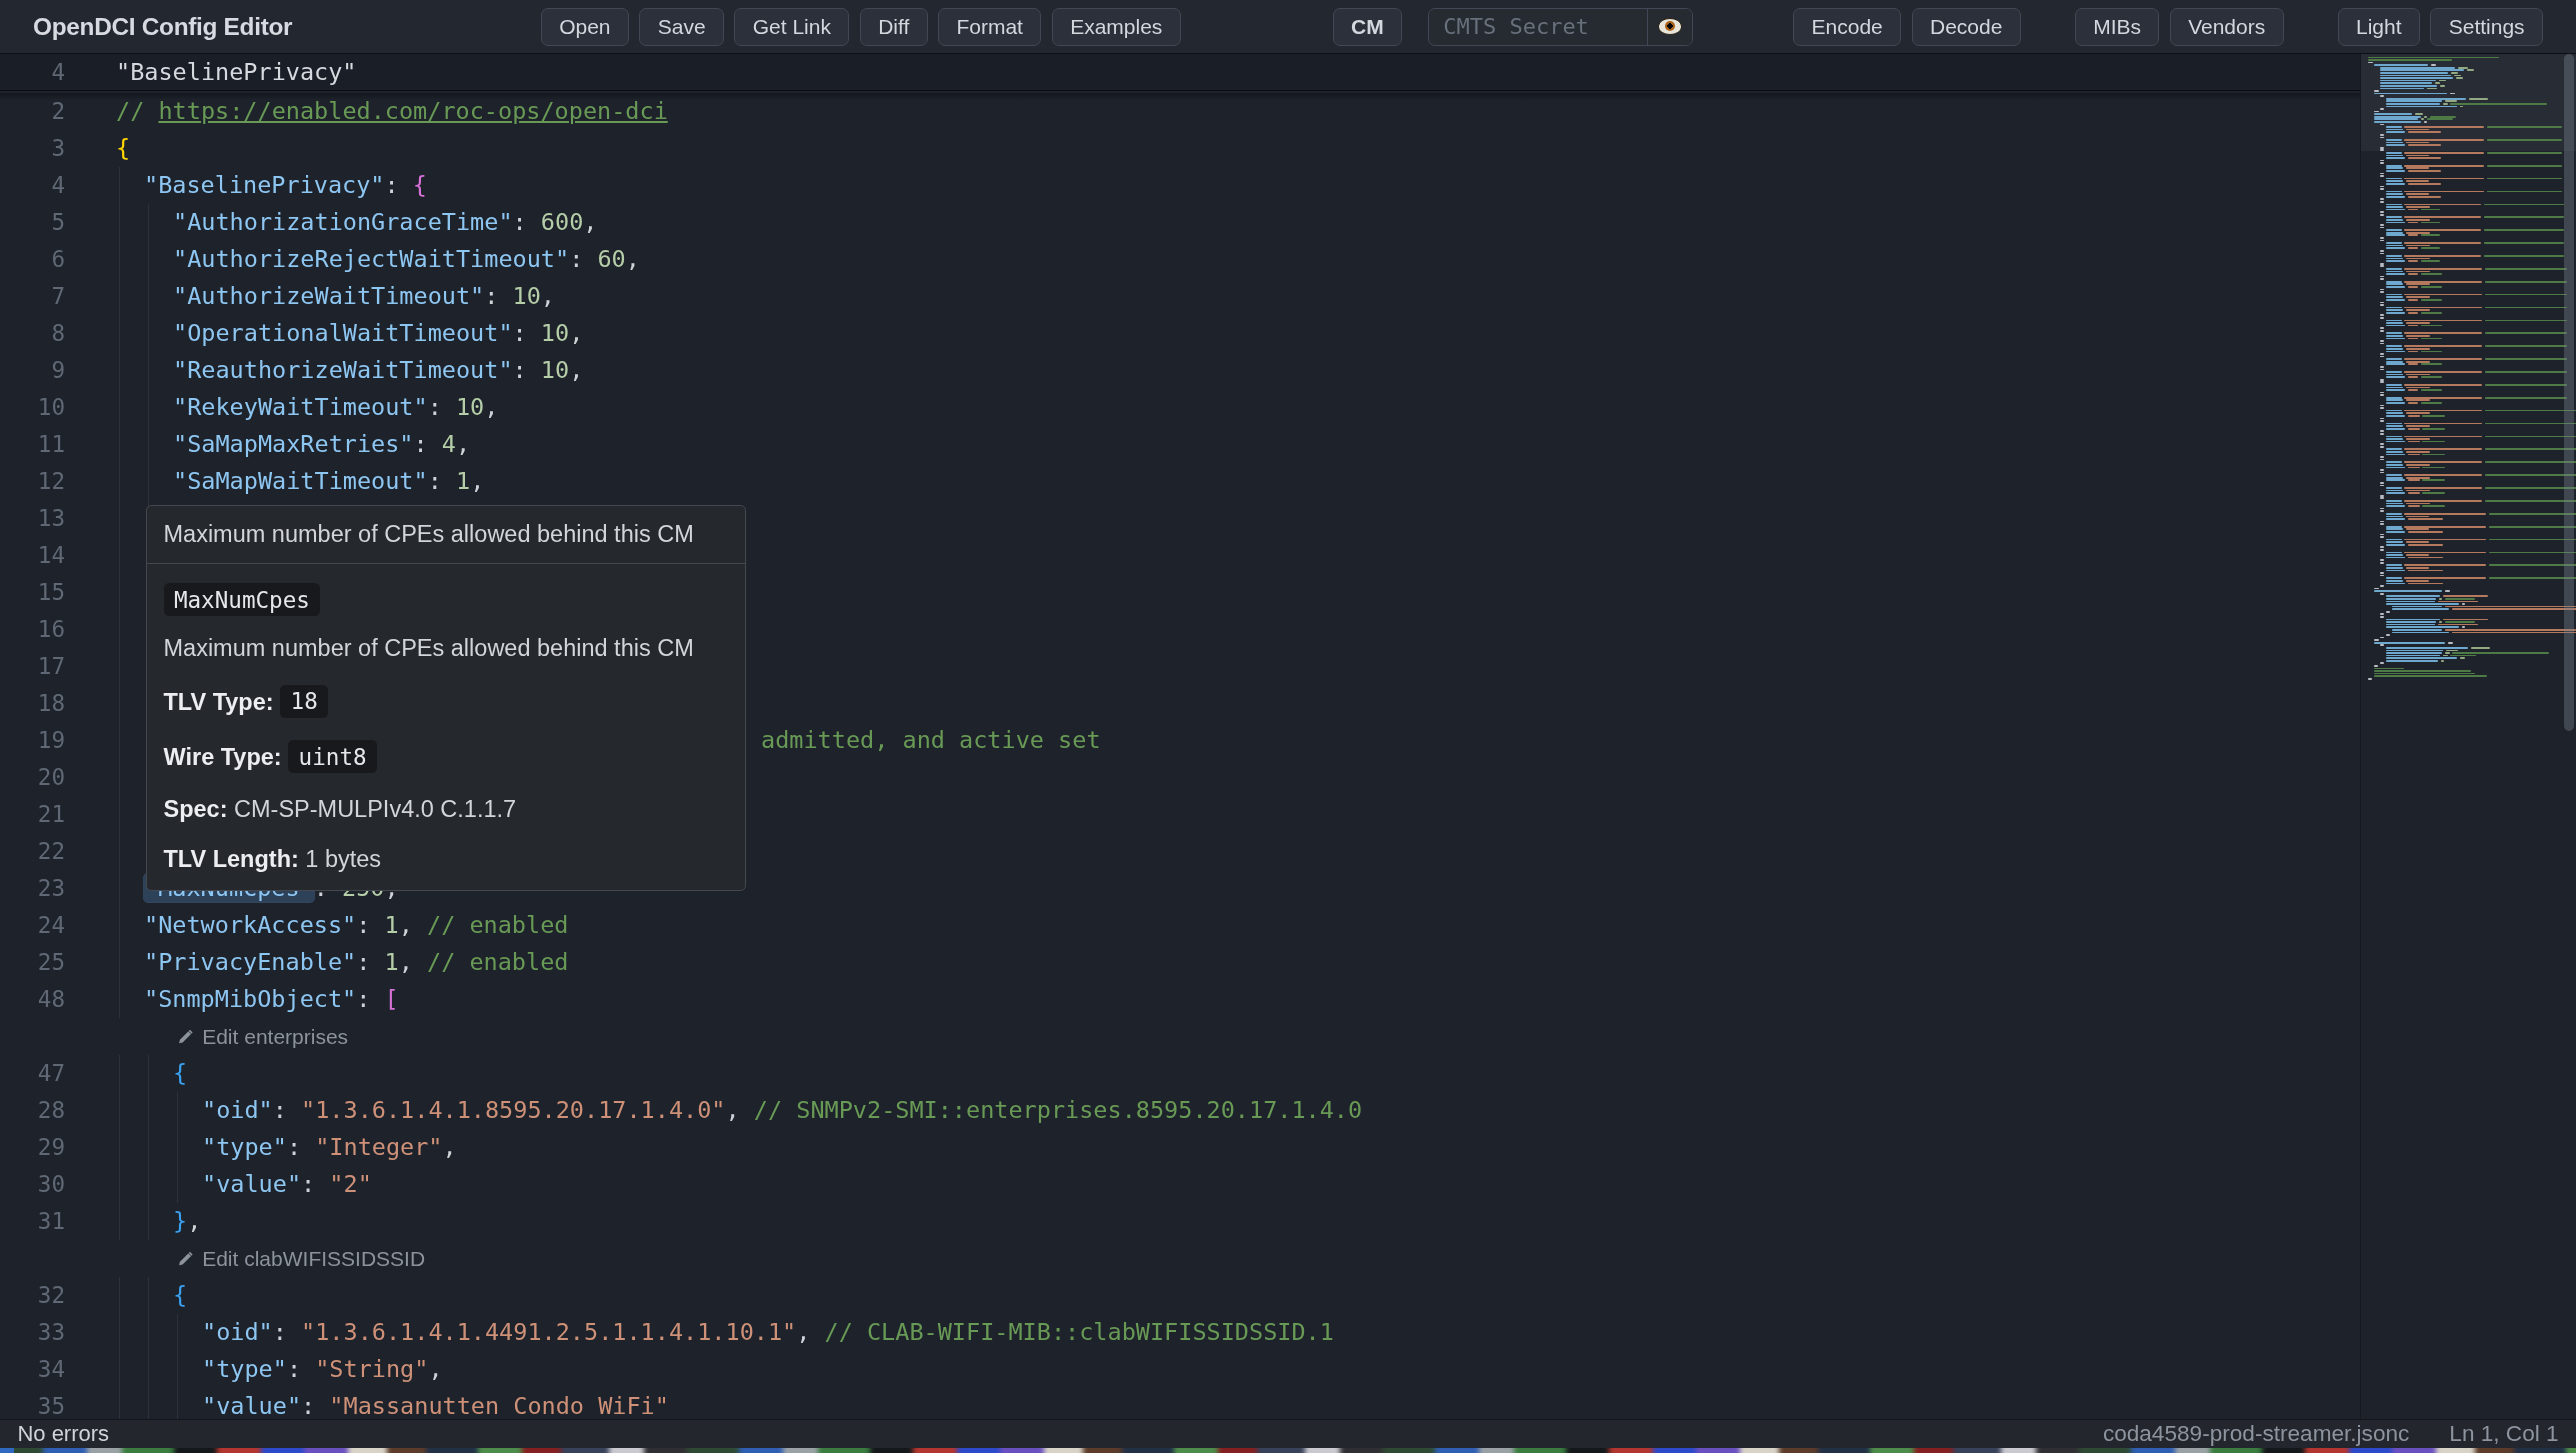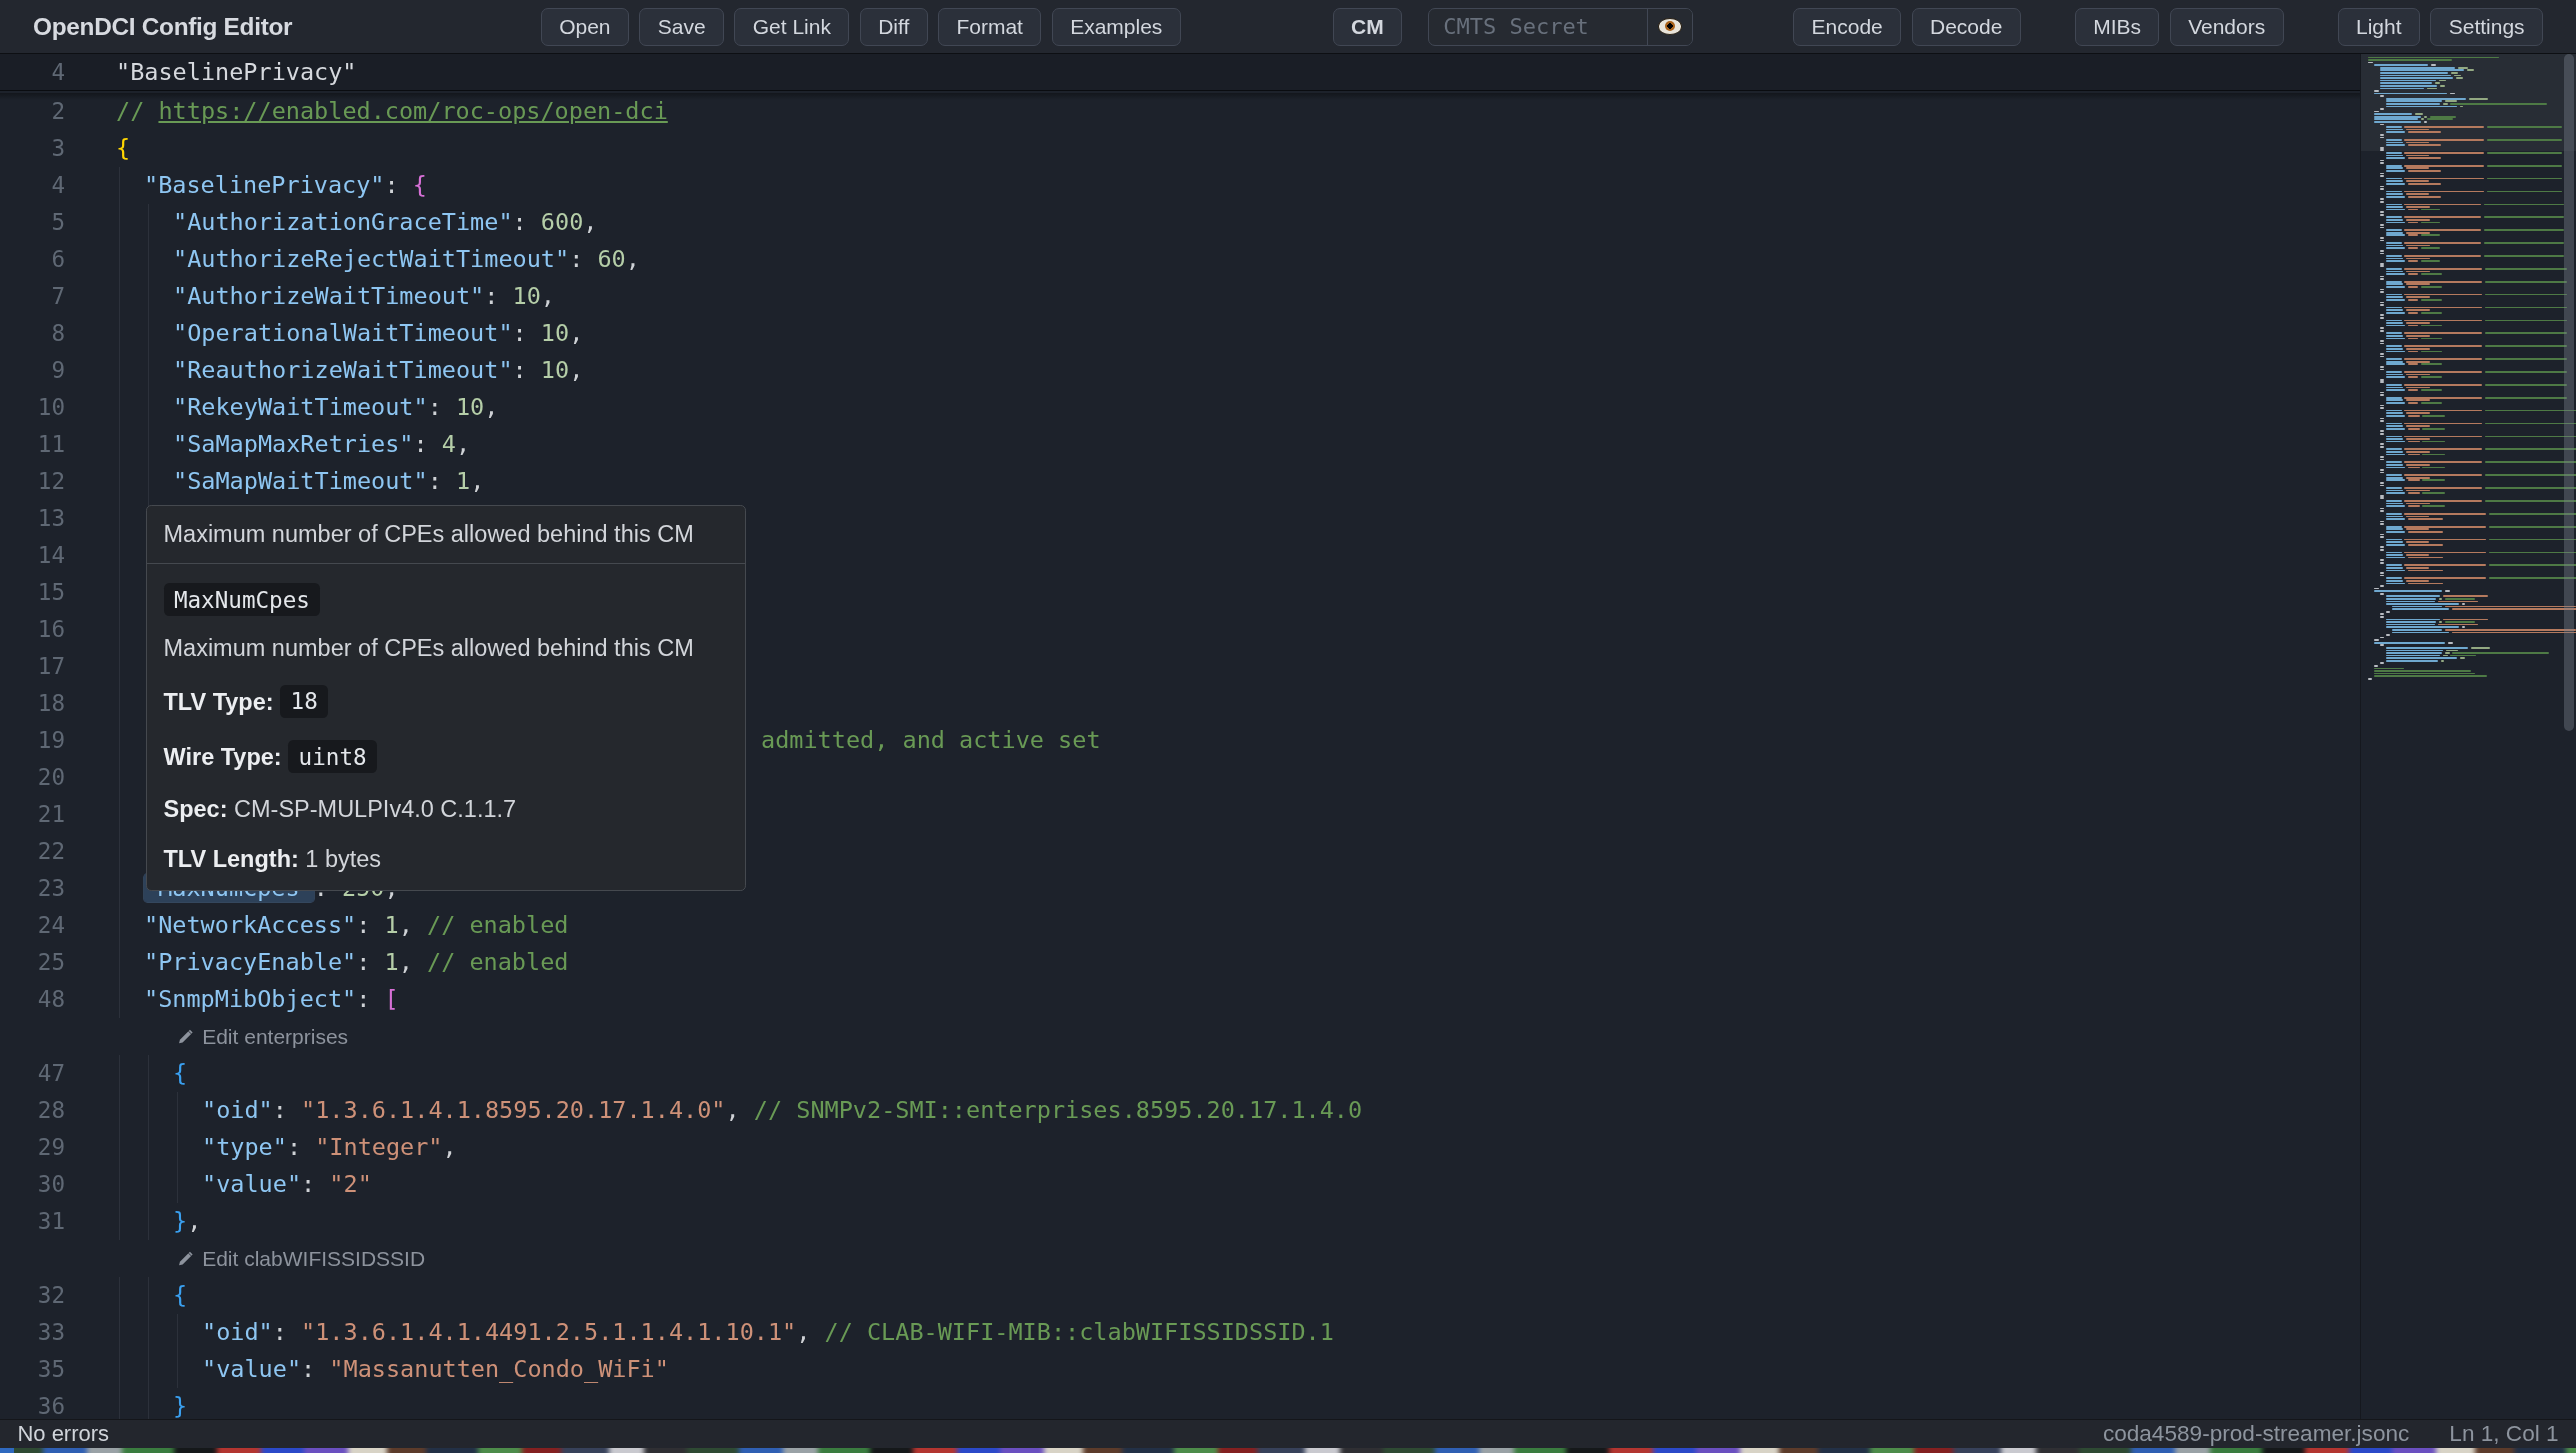--- a/index.html
+++ b/index.html
@@ -234,20 +234,21 @@
           <span class="lens" style="left: 177px;">
             <svg width="17.4" height="17.4" viewBox="0 0 16 16">
               <path d="M11.9 1.6l2.5 2.5-9.2 9.2-3.3.8.8-3.3z" fill="#8d939d"></path>
               <path d="M10.6 2.9l2.5 2.5" stroke="#1d222b" stroke-width="0.8"></path>
             </svg>
             <span>Edit clabWIFISSIDSSID</span>
           </span>
         </div>
         <div class="line"><span class="gutter">32</span><span class="guides" style="width: 44px;"></span><span class="content" style="left: 173px;"><span class="tok b3">{</span></span></div>
         <div class="line"><span class="gutter">33</span><span class="guides" style="width: 72px;"></span><span class="content" style="left: 202px;"><span class="tok key">"oid"</span><span class="tok pun">: </span><span class="tok str">"1.3.6.1.4.1.4491.2.5.1.1.4.1.10.1"</span><span class="tok pun">, </span><span class="tok com">// CLAB-WIFI-MIB::clabWIFISSIDSSID.1</span></span></div>
+        <div class="line"><span class="gutter">34</span><span class="guides" style="width: 72px;"></span><span class="content" style="left: 202px;"><span class="tok key">"type"</span><span class="tok pun">: </span><span class="tok str">"String"</span><span class="tok pun">,</span></span></div>
         <div class="line"><span class="gutter">35</span><span class="guides" style="width: 72px;"></span><span class="content" style="left: 202px;"><span class="tok key">"value"</span><span class="tok pun">: </span><span class="tok str">"Massanutten_Condo_WiFi"</span></span></div>
         <div class="line"><span class="gutter">36</span><span class="guides" style="width: 44px;"></span><span class="content" style="left: 173px;"><span class="tok b3">}</span></span></div>
       </div>
     <div class="sticky">
       <span class="gutter">4</span>
       <span class="content" id="sticky-content"><span class="tok sticky">"BaselinePrivacy"</span><span class="tok pun">: </span><span class="tok b2">{</span></span>
     </div>
     <div class="sticky-shadow"></div>
 
     <div class="hover-tip">

